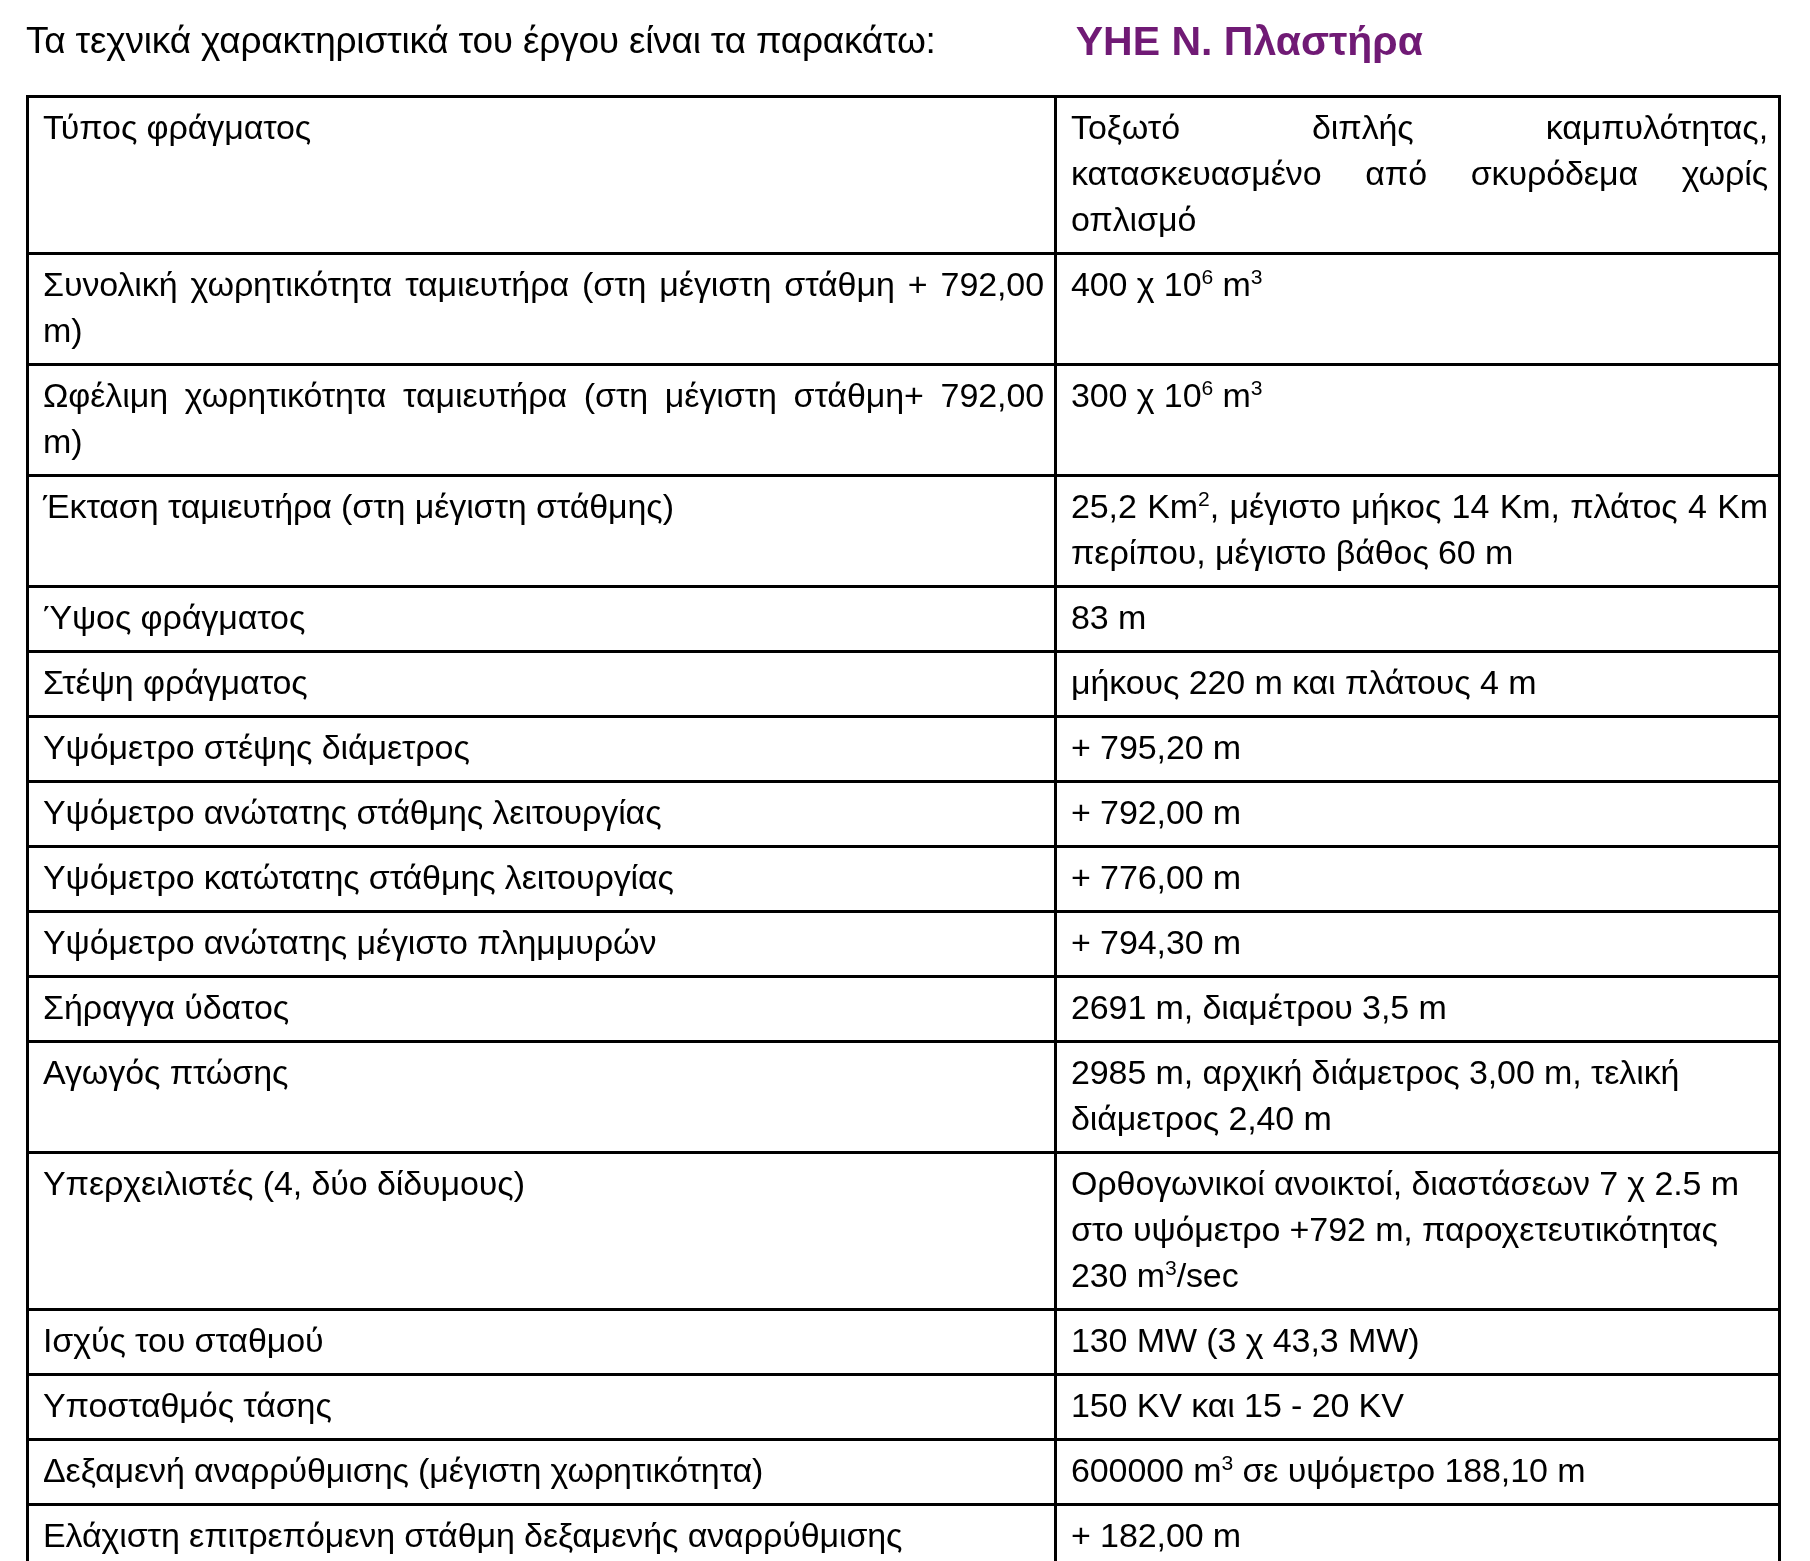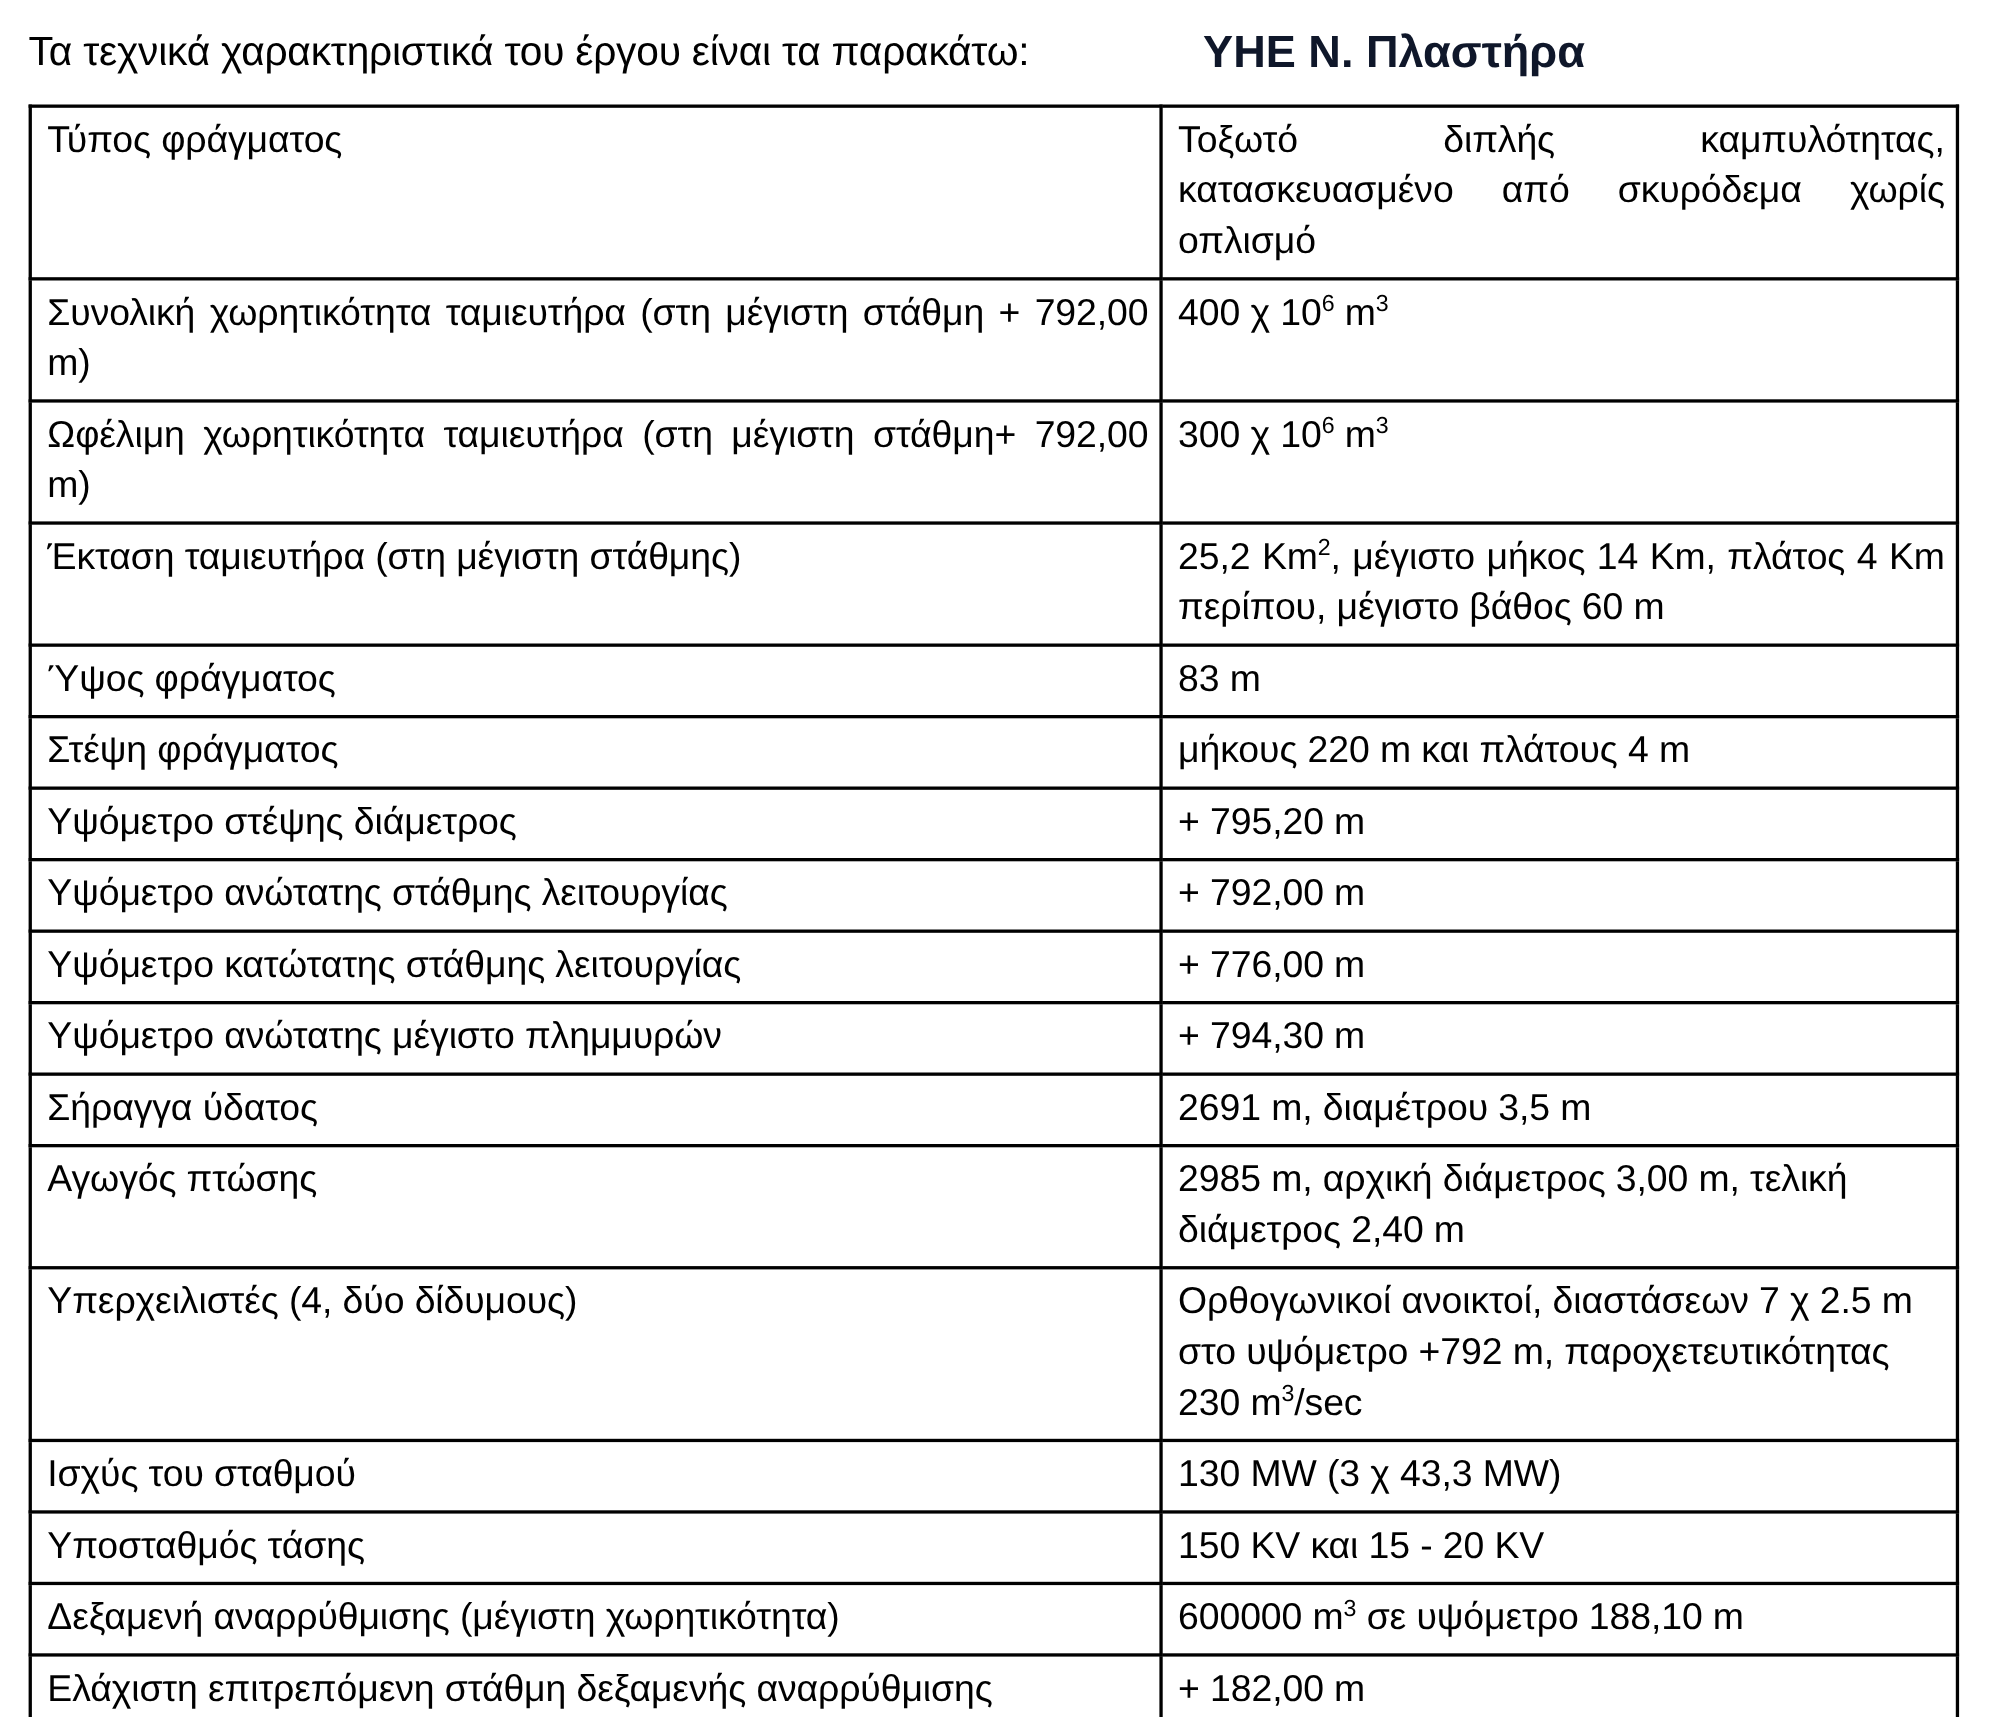--- a/index.html
+++ b/index.html
@@ -22,35 +22,34 @@
   }
 
   
   .header-row {
     position: absolute;
     left: 26px;
     top: 10px;
     width: 1752px;
     height: 62px;
     display: flex;
-    align-items: flex-end;
-    gap: 18px;
+    align-items: center;
   }
   .header-lead {
     font-size: 37px;
     line-height: 50px;
     letter-spacing: -0.2px;
     white-space: nowrap;
     color: #000000;
   }
   .header-title {
     font-size: 41px;
     line-height: 50px;
     font-weight: bold;
-    color: #0f172a;
+    color: #701a75;
     white-space: nowrap;
     margin-left: 140px;
     letter-spacing: 0px;
   }
 
   
   #spec-table {
     position: absolute;
     left: 26px;
     top: 95px;

